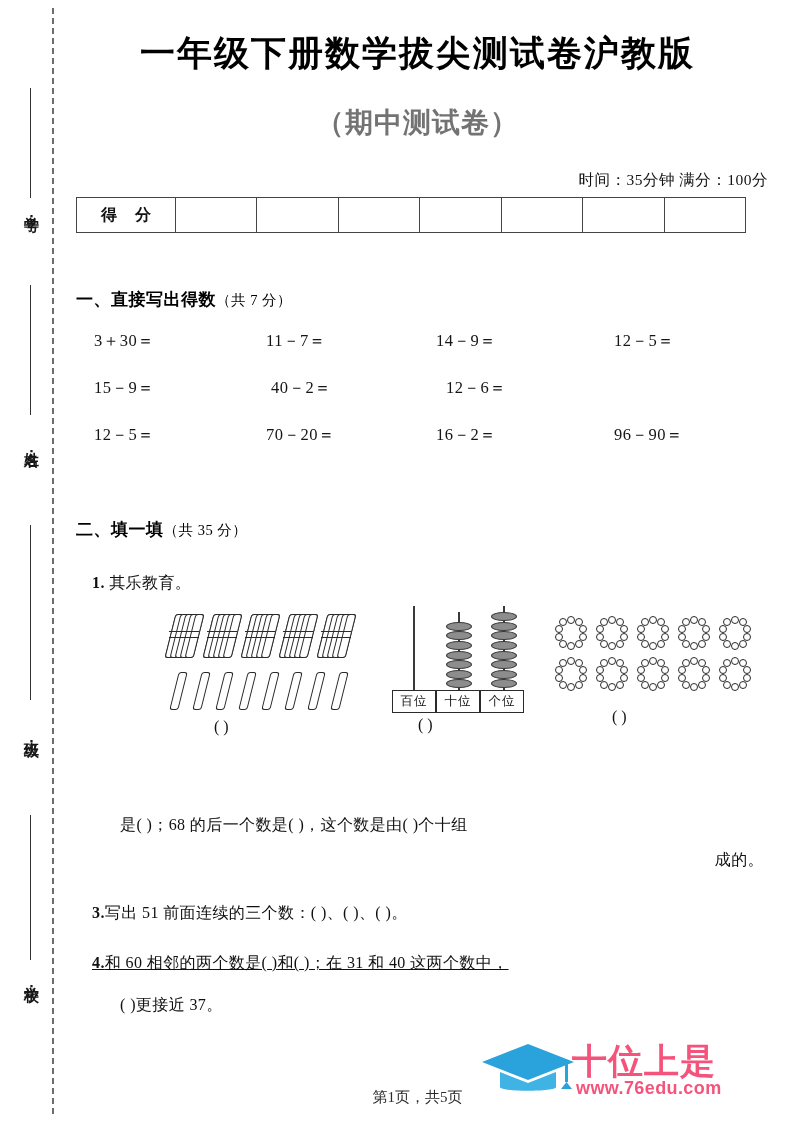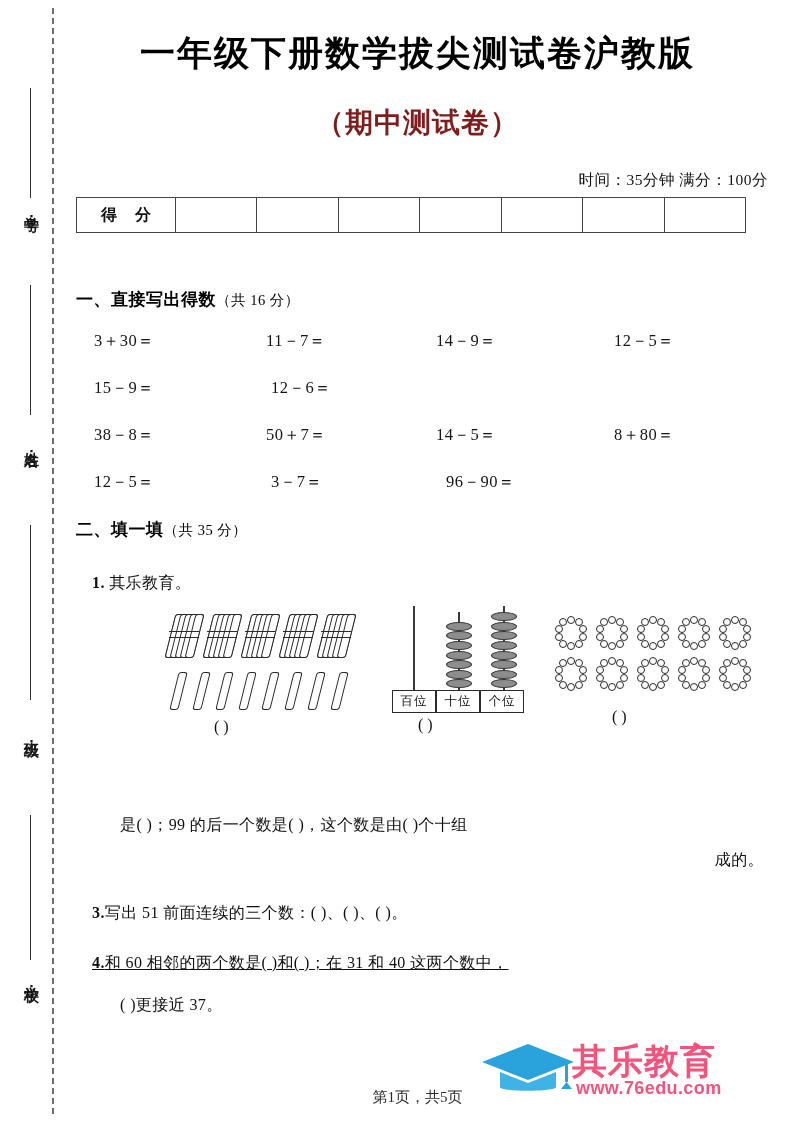--- a/index.html
+++ b/index.html
@@ -70,21 +70,21 @@
     color: #000;
   }
   #title-sub {
     position: absolute;
     left: 0; top: 104px;
     width: 711px;
     text-align: center;
     font-size: 28px;
     font-weight: 700;
     letter-spacing: 1px;
-    color: #7f1d1d;
+    color: #737373;
   }
   #exam-meta {
     position: absolute;
     right: 25px; top: 170px;
     font-size: 15.5px;
     letter-spacing: .5px;
     color: #111;
   }
 
   
@@ -297,43 +297,39 @@
       <td></td>
       <td></td>
       <td></td>
       <td></td>
       <td></td>
     </tr>
   </tbody>
     </table>
 
   <div class="section-head" style="top:288px;">
-    <span>一、直接写出得数</span><span class="pts">（共 16 分）</span>
+    <span>一、直接写出得数</span><span class="pts">（共 7 分）</span>
   </div>
 
   <div id="arith">
     <div class="arith-row">
       <div class="arith-cell">3＋30＝</div>
       <div class="arith-cell">11－7＝</div>
       <div class="arith-cell">14－9＝</div>
       <div class="arith-cell">12－5＝</div>
     </div>
     <div class="arith-row">
       <div class="arith-cell">15－9＝</div>
+      <div class="arith-cell">40－2＝</div>
       <div class="arith-cell">12－6＝</div>
     </div>
     <div class="arith-row">
-      <div class="arith-cell">38－8＝</div>
-      <div class="arith-cell">50＋7＝</div>
-      <div class="arith-cell">14－5＝</div>
-      <div class="arith-cell">8＋80＝</div>
-    </div>
-    <div class="arith-row">
       <div class="arith-cell">12－5＝</div>
-      <div class="arith-cell">3－7＝</div>
+      <div class="arith-cell">70－20＝</div>
+      <div class="arith-cell">16－2＝</div>
       <div class="arith-cell">96－90＝</div>
     </div>
   </div>
 
   <div class="section-head" style="top:518px;">
     <span>二、填一填</span><span class="pts">（共 35 分）</span>
   </div>
 
   <div class="q" style="top:562px;">
     <span class="qnum">1.</span>
@@ -569,21 +565,21 @@
             <i style="left: 0.636265px; top: 17.0172px;"></i>
             <i style="left: 0.636265px; top: 8.98278px;"></i>
             <i style="left: 5.35879px; top: 2.48278px;"></i>
           </div>
         </div>
       <div class="fig-answer" style="left:58px; top:92px;">(          )</div>
     </div>
   </div>
 
   <div class="q q-indent" style="top:804px;">
-    <span>是(     )；99 的后一个数是(     )，这个数是由(     )个十组</span>
+    <span>是(     )；68 的后一个数是(     )，这个数是由(     )个十组</span>
   </div>
   <div class="q q-indent" style="top:839px;text-align:right;">
     <span>成的。</span>
   </div>
 
   <div class="q" style="top:892px;">
     <span class="qnum">3.</span><span>写出 51 前面连续的三个数：(      )、(      )、(     )。</span>
   </div>
 
   <div class="q" style="top:942px;text-decoration:underline;">
@@ -594,18 +590,18 @@
   </div>
 
   <div id="logo">
     <svg width="96" height="60" viewBox="0 0 96 60">
       <polygon points="48,4 94,22 48,40 2,22" fill="#2aa3dc"></polygon>
       <path d="M18,29 L18,48 C18,54 78,54 78,48 L78,29 L48,41 Z" fill="#fff"></path>
       <path d="M20,32 L20,47 C20,52 76,52 76,47 L76,32 L48,43 Z" fill="#3fb3e3"></path>
       <rect x="85" y="20" width="3" height="22" fill="#2aa3dc"></rect>
       <polygon points="86.5,42 92,49 81,49" fill="#2aa3dc"></polygon>
     </svg>
-    <div id="logo-text-cn">其乐教育</div>
+    <div id="logo-text-cn">十位上是</div>
     <div id="logo-url">www.76edu.com</div>
   </div>
 
   <div id="footer">第1页，共5页</div>
 </div>
 
 </body></html>

